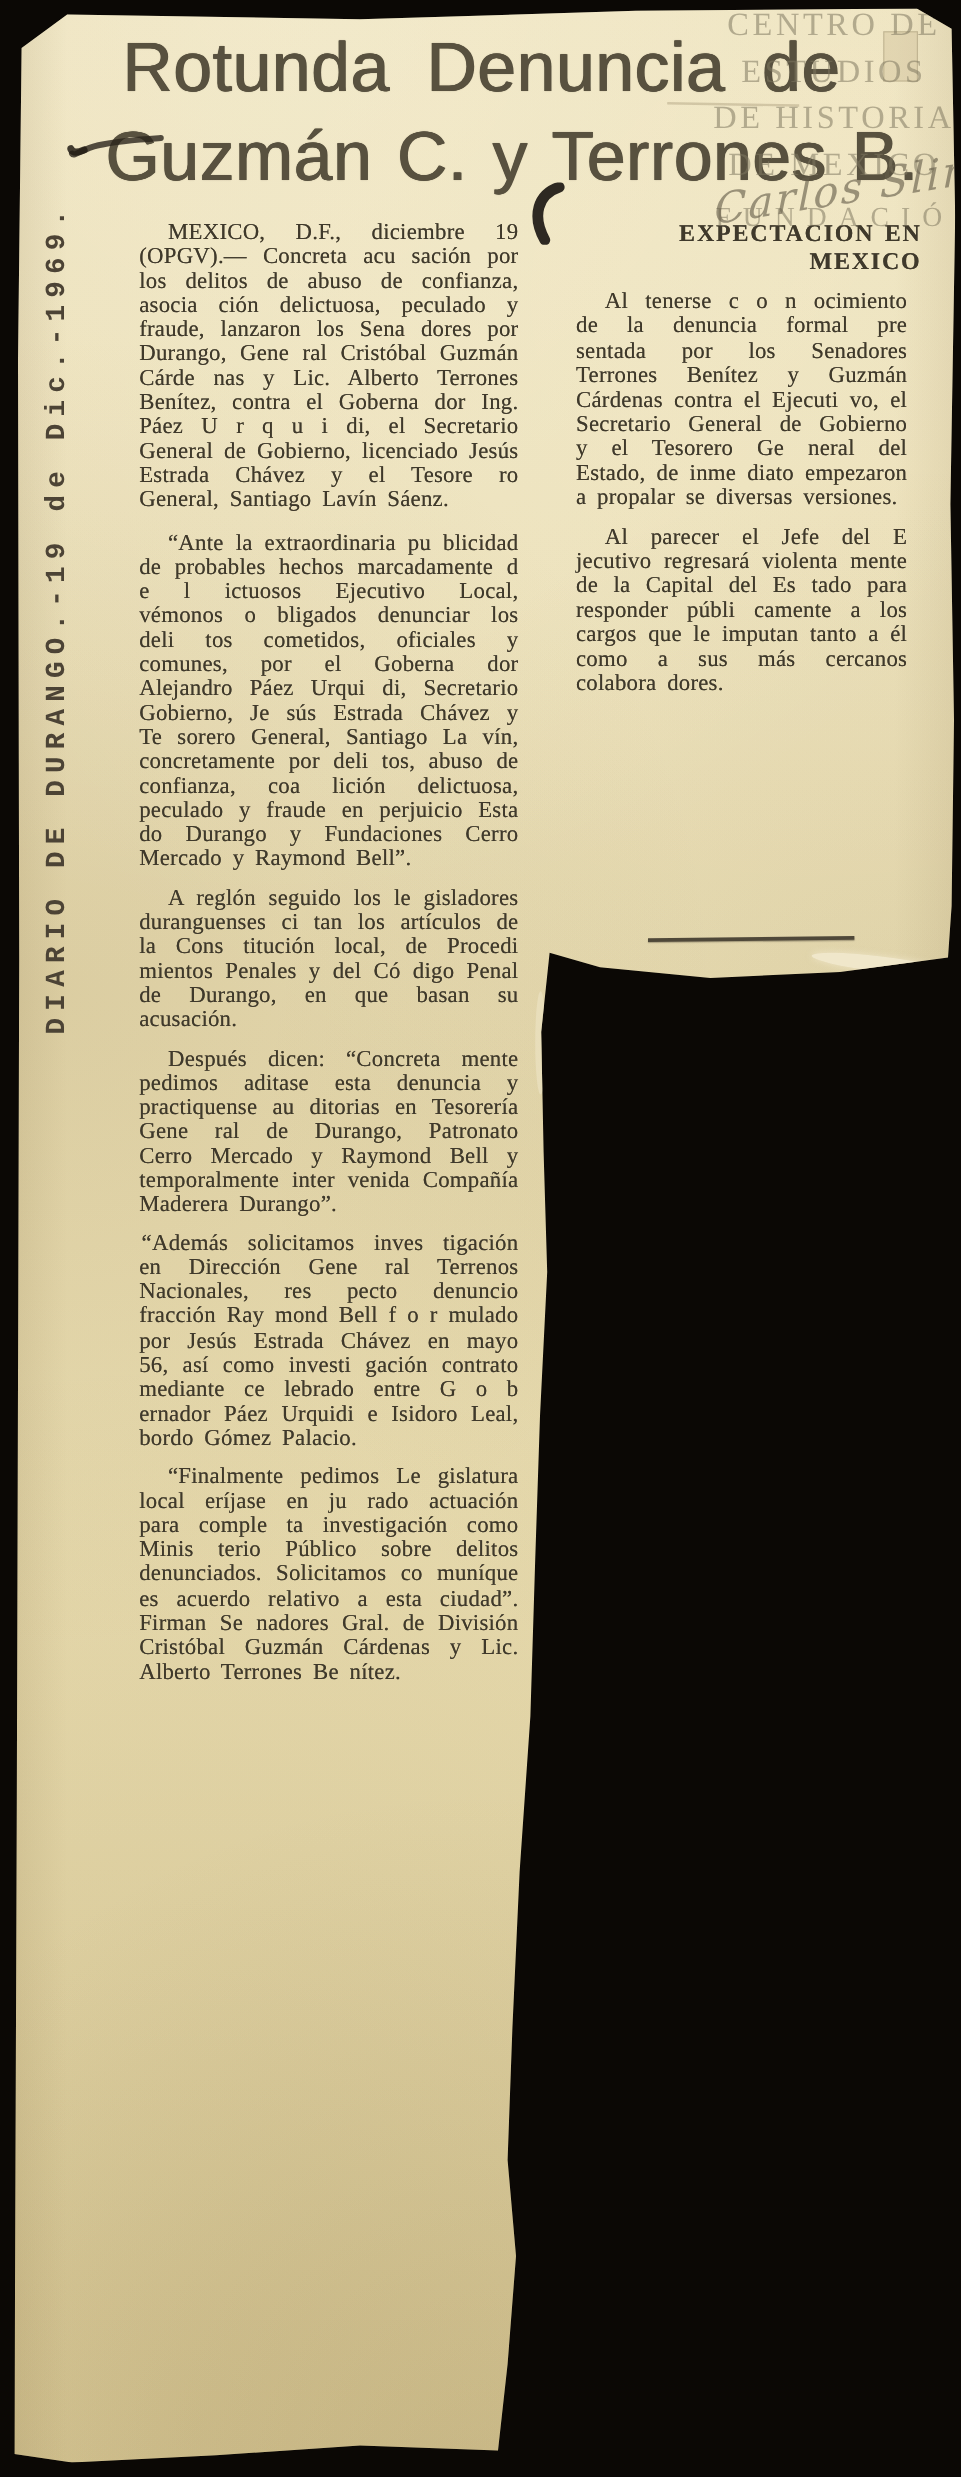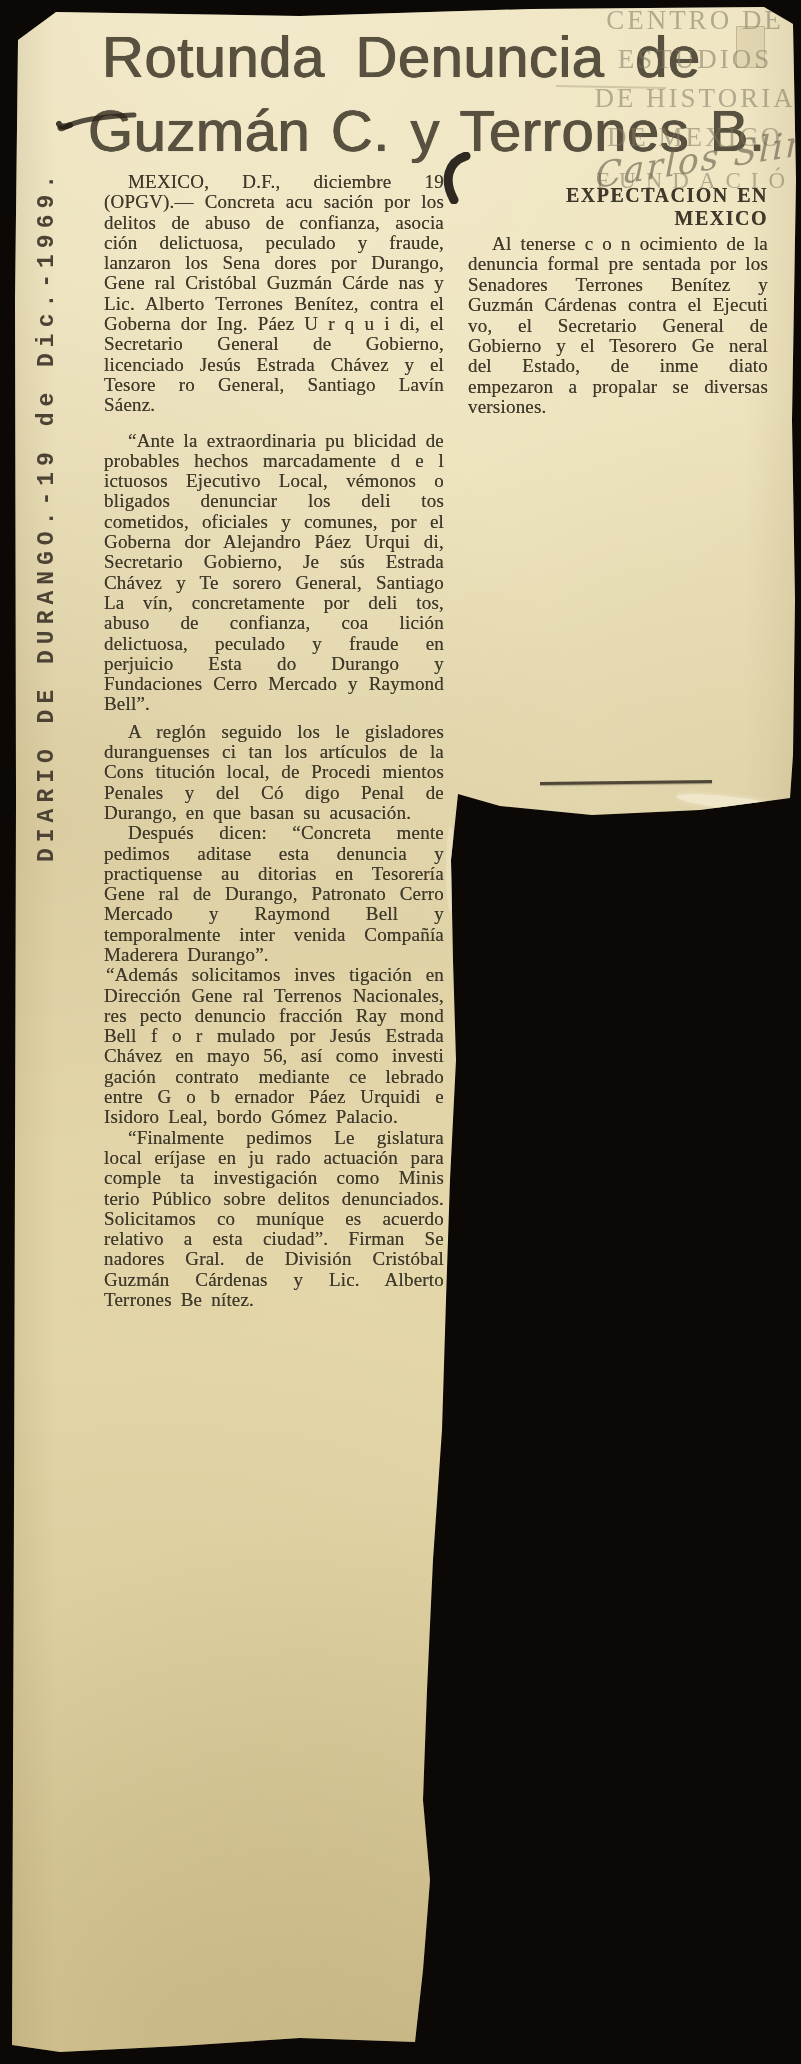--- a/index.html
+++ b/index.html
@@ -46,21 +46,21 @@
     color:rgba(100,92,72,.62);transform:rotate(-9deg) skewX(-10deg);
     letter-spacing:2px;white-space:nowrap;}
   
   .margin-date{position:absolute;left:34px;top:862px;width:700px;
     transform:rotate(-90deg);transform-origin:0 0;
     font-family:"Liberation Mono",monospace;font-weight:bold;font-size:23px;
     letter-spacing:6px;color:#4c4335;white-space:nowrap;}
   
   .col{position:absolute;color:#3f392b;font-size:19px;text-align:justify;
     text-shadow:0 0 .5px rgba(63,57,43,.75);}
-  .col p{margin:0;text-indent:24px;word-spacing:4px;letter-spacing:.2px;}
+  .col p{margin:12px;text-indent:24px;word-spacing:4px;letter-spacing:.2px;}
   .col p.noindent{text-indent:2px;}
   .col-left{left:104px;top:172px;width:340px;line-height:20.3px;}
   .col-left p.gap{margin-bottom:15px;}
   .col-left p.gap-s{margin-bottom:7px;}
   .col-right{left:468px;top:184px;width:300px;line-height:20.4px;word-spacing:5px;}
   .subhead{font-weight:bold;text-align:right;font-size:20px;letter-spacing:1.5px;
     line-height:23px;text-indent:0;word-spacing:2px;}
   .subhead.s2{margin-bottom:4px;}
   .end-rule{position:absolute;left:540px;top:781px;width:172px;height:3px;
     background:#4f4839;transform:rotate(-.6deg);box-shadow:0 1px 1px rgba(79,72,57,.4);}
@@ -108,20 +108,21 @@
       <p>A reglón seguido los le gisladores duranguenses ci tan los artículos de la Cons titución local, de Procedi mientos Penales y del Có digo Penal de Durango, en que basan su acusación.</p>
       <p>Después dicen: “Concreta mente pedimos aditase esta denuncia y practiquense au ditorias en Tesorería Gene ral de Durango, Patronato Cerro Mercado y Raymond Bell y temporalmente inter venida Compañía Maderera Durango”.</p>
       <p class="noindent">“Además solicitamos inves tigación en Dirección Gene ral Terrenos Nacionales, res pecto denuncio fracción Ray mond Bell f o r mulado por Jesús Estrada Chávez en mayo 56, así como investi gación contrato mediante ce lebrado entre G o b ernador Páez Urquidi e Isidoro Leal, bordo Gómez Palacio.</p>
       <p>“Finalmente pedimos Le gislatura local eríjase en ju rado actuación para comple ta investigación como Minis terio Público sobre delitos denunciados. Solicitamos co muníque es acuerdo relativo a esta ciudad”. Firman Se nadores Gral. de División Cristóbal Guzmán Cárdenas y Lic. Alberto Terrones Be nítez.</p>
     </div>
 
     <div class="col col-right">
       <div class="subhead">EXPECTACION EN</div>
       <div class="subhead s2">MEXICO</div>
       <p>Al tenerse c o n ocimiento de la denuncia formal pre sentada por los Senadores Terrones Benítez y Guzmán Cárdenas contra el Ejecuti vo, el Secretario General de Gobierno y el Tesorero Ge neral del Estado, de inme diato empezaron a propalar se diversas versiones.</p>
+      <p>Al parecer el Jefe del E jecutivo regresará violenta mente de la Capital del Es tado para responder públi camente a los cargos que le imputan tanto a él como a sus más cercanos colabora dores.</p>
     </div>
 
     <div class="end-rule"></div>
 
     <svg class="mark mark-dash" width="82" height="28" viewBox="0 0 82 28">
       <path d="M4 22 C 6 25, 12 18, 26 15 C 44 11, 62 10, 78 9" fill="none" stroke="#2a241b" stroke-width="5" stroke-linecap="round" opacity="0.8"></path>
       <path d="M3 18 C 5 22, 9 21, 14 19" fill="none" stroke="#221c14" stroke-width="6" stroke-linecap="round" opacity="0.85"></path>
     </svg>
 
     <svg class="mark mark-comma" width="36" height="52" viewBox="0 0 36 52">

